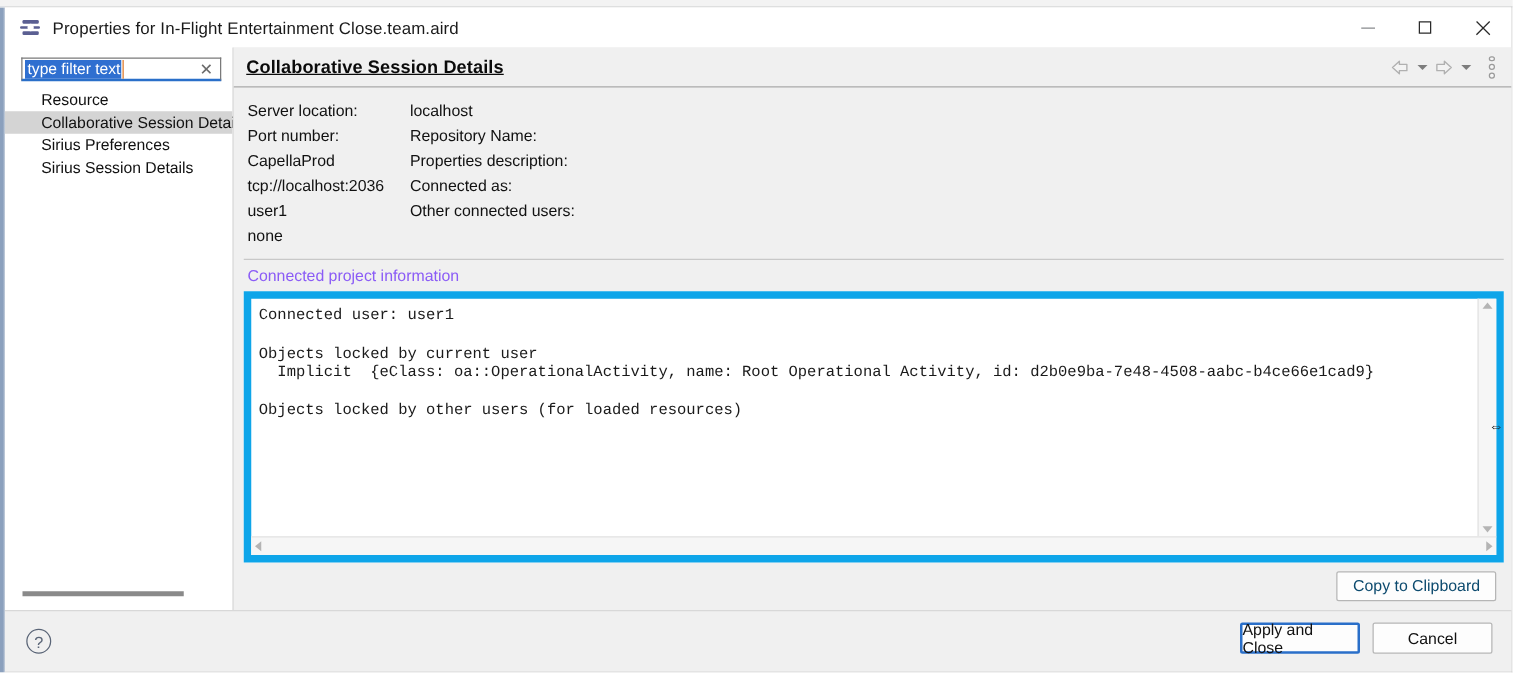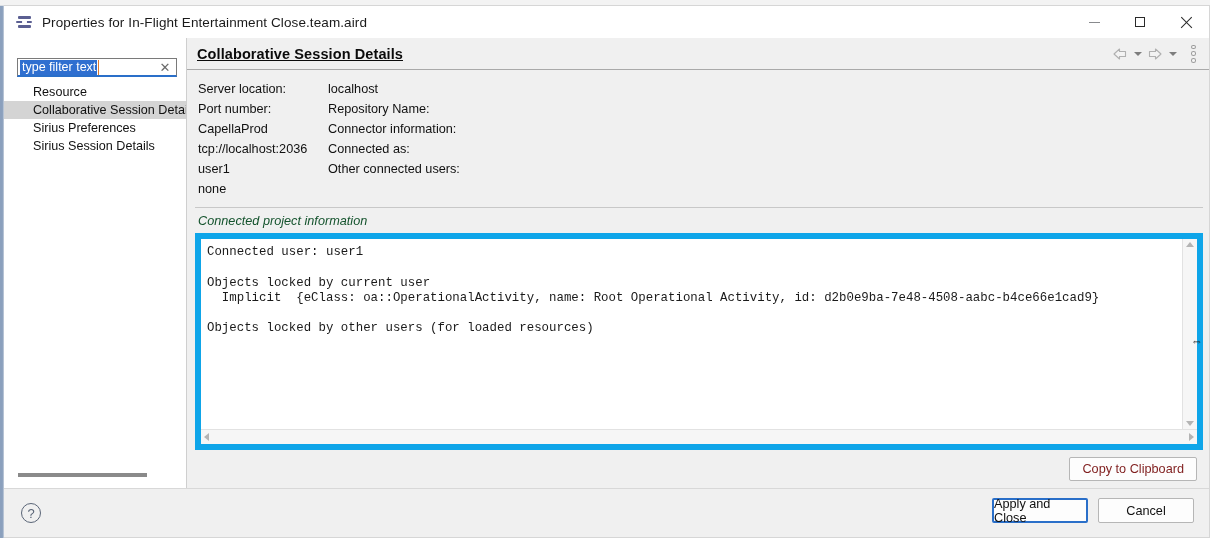--- a/index.html
+++ b/index.html
@@ -88,21 +88,21 @@
   
   .leftpane {
     width: 182px; min-width: 182px;
     display: flex; flex-direction: column;
     background: #ffffff;
     border-right: 1px solid #cfcfcf;
     padding: 0;
     position: relative;
   }
   .filter-wrap {
-    margin: 20px 9px 0 13px;
+    margin: 8px 9px 0 13px;
     height: 19px;
     border: 1px solid #7a7a7a;
     border-bottom: 2px solid #2a6fc9;
     background: #ffffff;
     display: flex; align-items: center;
     position: relative;
     box-sizing: border-box;
   }
   .filter-text {
     font-size: 12.5px; color: #ffffff; background: #2f6fd0;
@@ -194,21 +194,21 @@
     grid-template-columns: 130px auto;
     row-gap: 0px;
     font-size: 12.7px; color: #111;
   }
   .props .k, .props .v { line-height: 20px; white-space: nowrap; }
 
   .sep-line {
     height: 1px; background: #c8c8c8; margin-top: 8px;
   }
   .group-label {
-    font-size: 12.7px; color: #14532d; margin: 6px 0 5px 3px; font-style: italic;
+    font-size: 12.7px; color: #8b5cf6; margin: 6px 0 5px 3px;
   }
 
   .textarea-wrap {
     flex: 1; min-height: 0;
     display: flex; flex-direction: column;
     border: 6px solid #0ea5e9;
     background: #ffffff;
     position: relative;
     box-sizing: border-box;
   }
@@ -245,21 +245,21 @@
     color: #222; font-size: 12px; line-height: 12px;
   }
 
   .copy-row {
     height: 38px; min-height: 38px;
     display: flex; align-items: center; justify-content: flex-end;
     padding-right: 6px; box-sizing: border-box;
   }
   .btn {
     font-family: "Liberation Sans", sans-serif;
-    font-size: 12.7px; color: #7f1d1d;
+    font-size: 12.7px; color: #0c4a6e;
     background: #fdfdfd;
     border: 1px solid #b6b6b6;
     border-radius: 2px;
     padding: 0 12px; height: 24px;
     display: inline-flex; align-items: center; justify-content: center;
     white-space: nowrap; box-sizing: border-box;
   }
 
   
   .footer {
@@ -377,21 +377,21 @@
 
           <div class="props">
             <div class="k">Server location:</div>
             <div class="v">localhost</div>
 
             <div class="k">Port number:</div>
 
             <div class="k">Repository Name:</div>
             <div class="v">CapellaProd</div>
 
-            <div class="k">Connector information:</div>
+            <div class="k">Properties description:</div>
             <div class="v">tcp://localhost:2036</div>
 
             <div class="k">Connected as:</div>
             <div class="v">user1</div>
 
             <div class="k">Other connected users:</div>
             <div class="v">none</div>
           </div>
 
           <div class="sep-line"></div>

